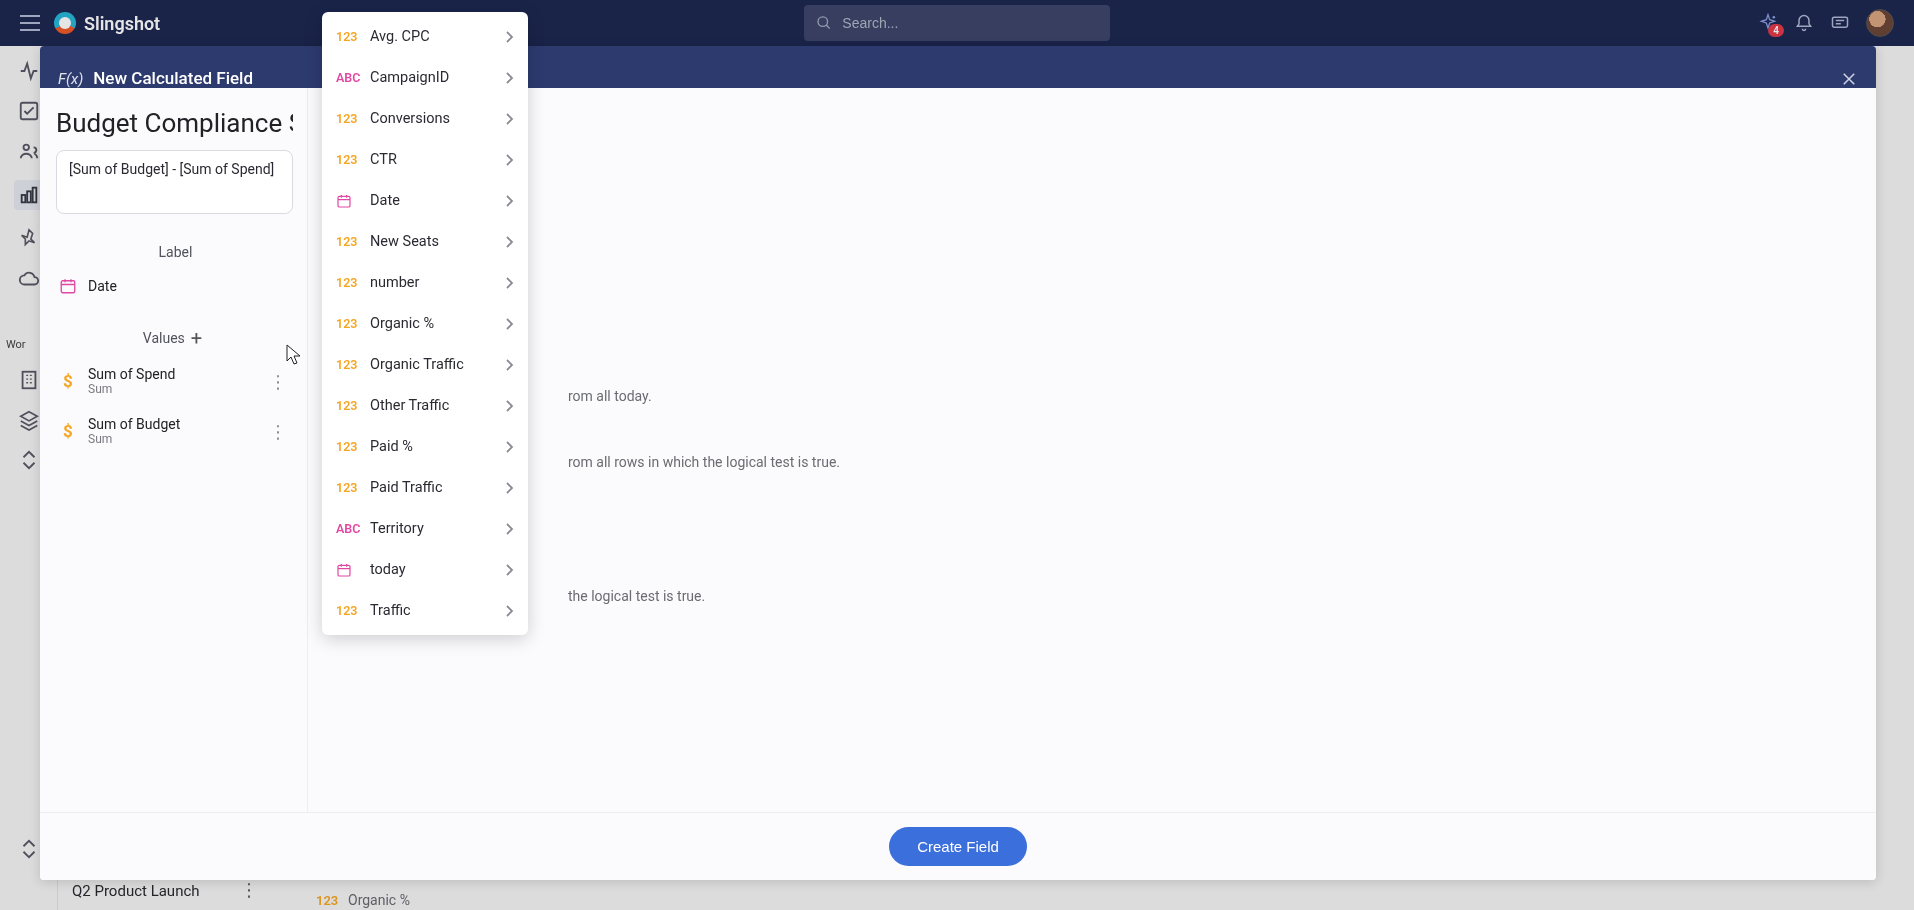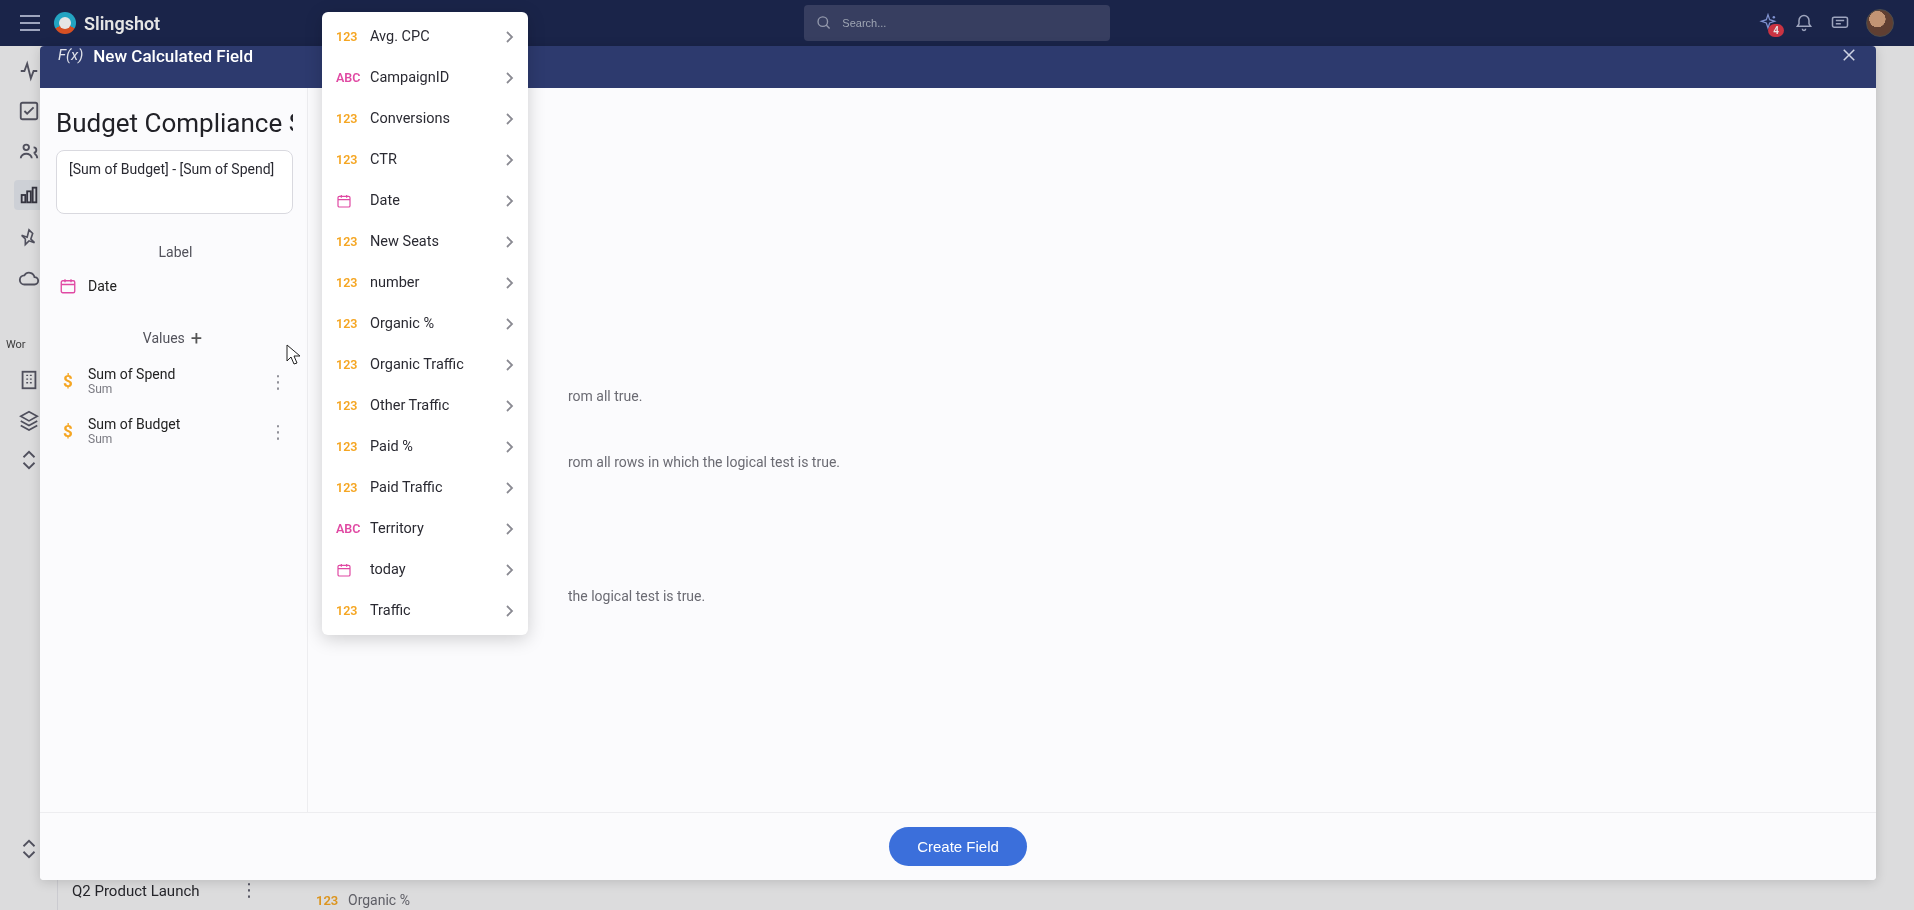--- a/index.html
+++ b/index.html
@@ -42,21 +42,21 @@
     position: absolute; left: 50%; transform: translateX(-50%);
     display: flex; align-items: center;
     background: #3e466b;
     border-radius: 4px;
     width: 306px; height: 36px;
     padding: 0 12px;
     gap: 10px;
   }
   .search-wrap input {
     background: transparent; border: none; outline: none; color: #c5cad9;
-    font-size: 11px; width: 100%;
+    font-size: 14px; width: 100%;
   }
   .search-wrap input::placeholder { color: #b0b8c8; }
   .nav-right { margin-left: auto; display: flex; align-items: center; gap: 16px; padding-right: 10px; }
   .nav-icon { color: #b0b8d4; position: relative; }
   .badge-count {
     position: absolute; bottom: -4px; right: -6px; background: #e0394a; color: #fff;
     font-size: 10px; border-radius: 8px; padding: 1px 5px; font-weight: 600;
   }
   .avatar {
     width: 28px; height: 28px; border-radius: 50%;
@@ -134,21 +134,21 @@
     display: flex;
     flex-direction: column;
     z-index: 10;
     overflow: hidden;
   }
   .modal-header {
     background: #2d3a6e;
     color: #fff;
     height: 42px;
     display: flex;
-    align-items: flex-start;
+    align-items: flex-end;
     padding: 0 18px;
     gap: 10px;
   }
   .modal-header .fx { font-style: italic; opacity: 0.85; font-size: 15px; }
   .modal-header .title { font-size: 17px; font-weight: 500; }
   .modal-close { margin-left: auto; color: #cfd4e4; cursor: pointer; }
   
   .modal-body {
     flex: 1;
     display: flex;
@@ -427,21 +427,21 @@
         <span class="field-icon icon-dollar">$</span>
         <div class="field-text">
           <span class="field-name">Sum of Budget</span>
           <span class="field-sub">Sum</span>
         </div>
         <span class="field-dots">⋮</span>
       </div>
     </div>
 
     <div class="modal-right">
-      <div class="hint-line" style="top:300px; left:260px">rom all true.</div>
+      <div class="hint-line" style="top:300px; left:260px">rom all today.</div>
       <div class="hint-line" style="top:366px; left:260px">rom all rows in which the logical test is true.</div>
       <div class="hint-line" style="top:500px; left:260px">the logical test is true.</div>
     </div>
   </div>
 
   <div class="modal-footer">
     <button class="create-btn">Create Field</button>
   </div>
 </div>
 

